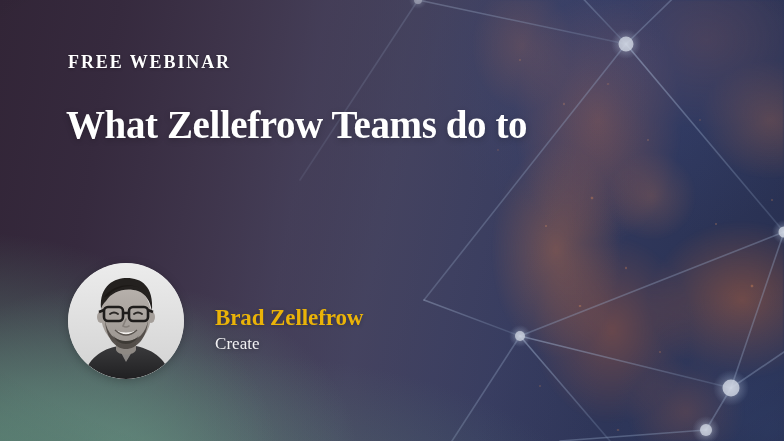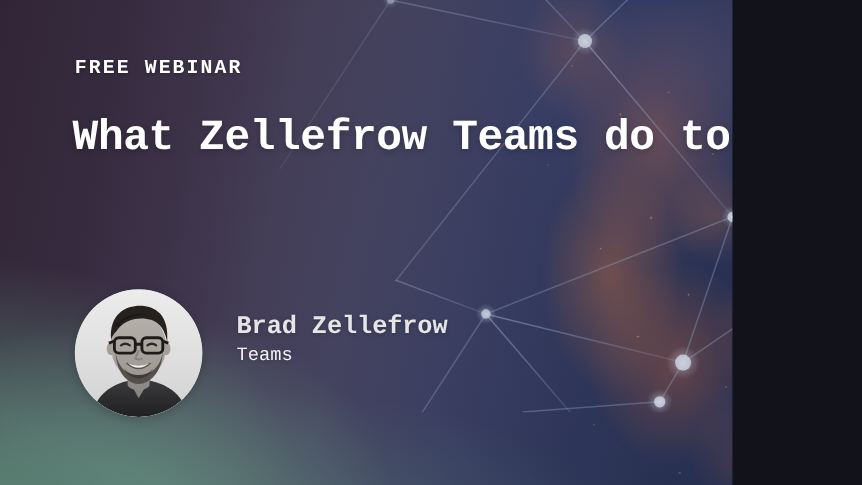--- a/index.html
+++ b/index.html
@@ -2,24 +2,24 @@
 <html><head>
 <meta charset="utf-8">
 <style>
   html, body {
     margin: 0;
     padding: 0;
     background: #11121a;
   }
   #slide {
     position: relative;
-    width: 666px;
+    width: 784px;
     height: 441px;
     overflow: hidden;
-    font-family: Liberation Mono, monospace;
+    font-family: Liberation Serif, serif;
     -webkit-font-smoothing: antialiased;
   }
 
   
   .bg-layer { position: absolute; inset: 0; }
 
   
   .bg-base {
     background:
       linear-gradient(105deg,
@@ -143,24 +143,25 @@
     overflow: hidden;
     background: #d8d8d8;
     box-shadow: 0 2px 10px rgba(0,0,0,.22);
   }
   .avatar svg { display: block; width: 116px; height: 116px; }
 
   .speaker { position: absolute; left: 215px; top: 283px; }
   .speaker-name {
     font-size: 23px;
     font-weight: bold;
-    color: #e5e5e5;
+    color: #eab308;
     line-height: 1.28;
     letter-spacing: -0.1px;
     text-shadow: 0 1px 4px rgba(0,0,0,.24);
+    margin-top: 20px;
   }
   .speaker-role,
   .speaker-org {
     font-size: 17px;
     font-weight: normal;
     color: #f2f1f3;
     line-height: 1.42;
     letter-spacing: 0.05px;
     text-shadow: 0 1px 4px rgba(0,0,0,.22);
   }
@@ -285,17 +286,17 @@
           <path d="M58 56 L55 63 q3 2 6 0" stroke="#857f7a" stroke-width="1.6" fill="none" stroke-linecap="round"></path>
 
           <path d="M47 67 q11 10 22 0 q-11 5 -22 0 Z" fill="#f2efec"></path>
           <path d="M47 67 q11 10 22 0" stroke="#5a544f" stroke-width="1.4" fill="none"></path>
         </g>
       </svg>
     </div>
 
     <div class="speaker">
       <div class="speaker-name">Brad Zellefrow</div>
-      <div class="speaker-org">Teams</div>
+      <div class="speaker-org">Create</div>
     </div>
 
   </div>
 </div>
 
 </body></html>

